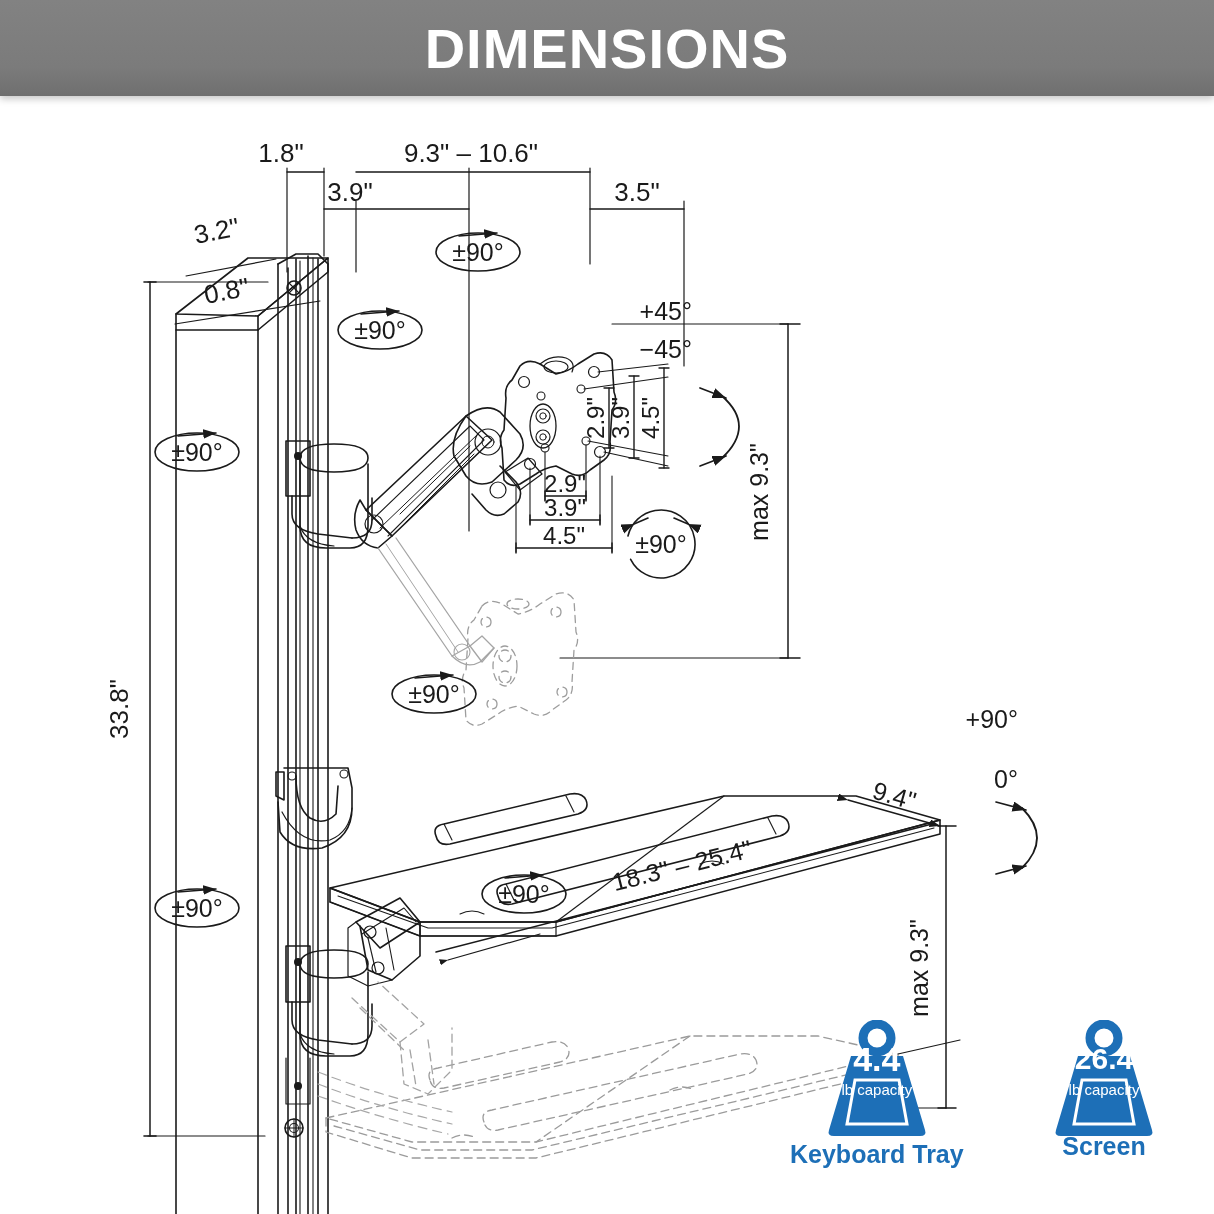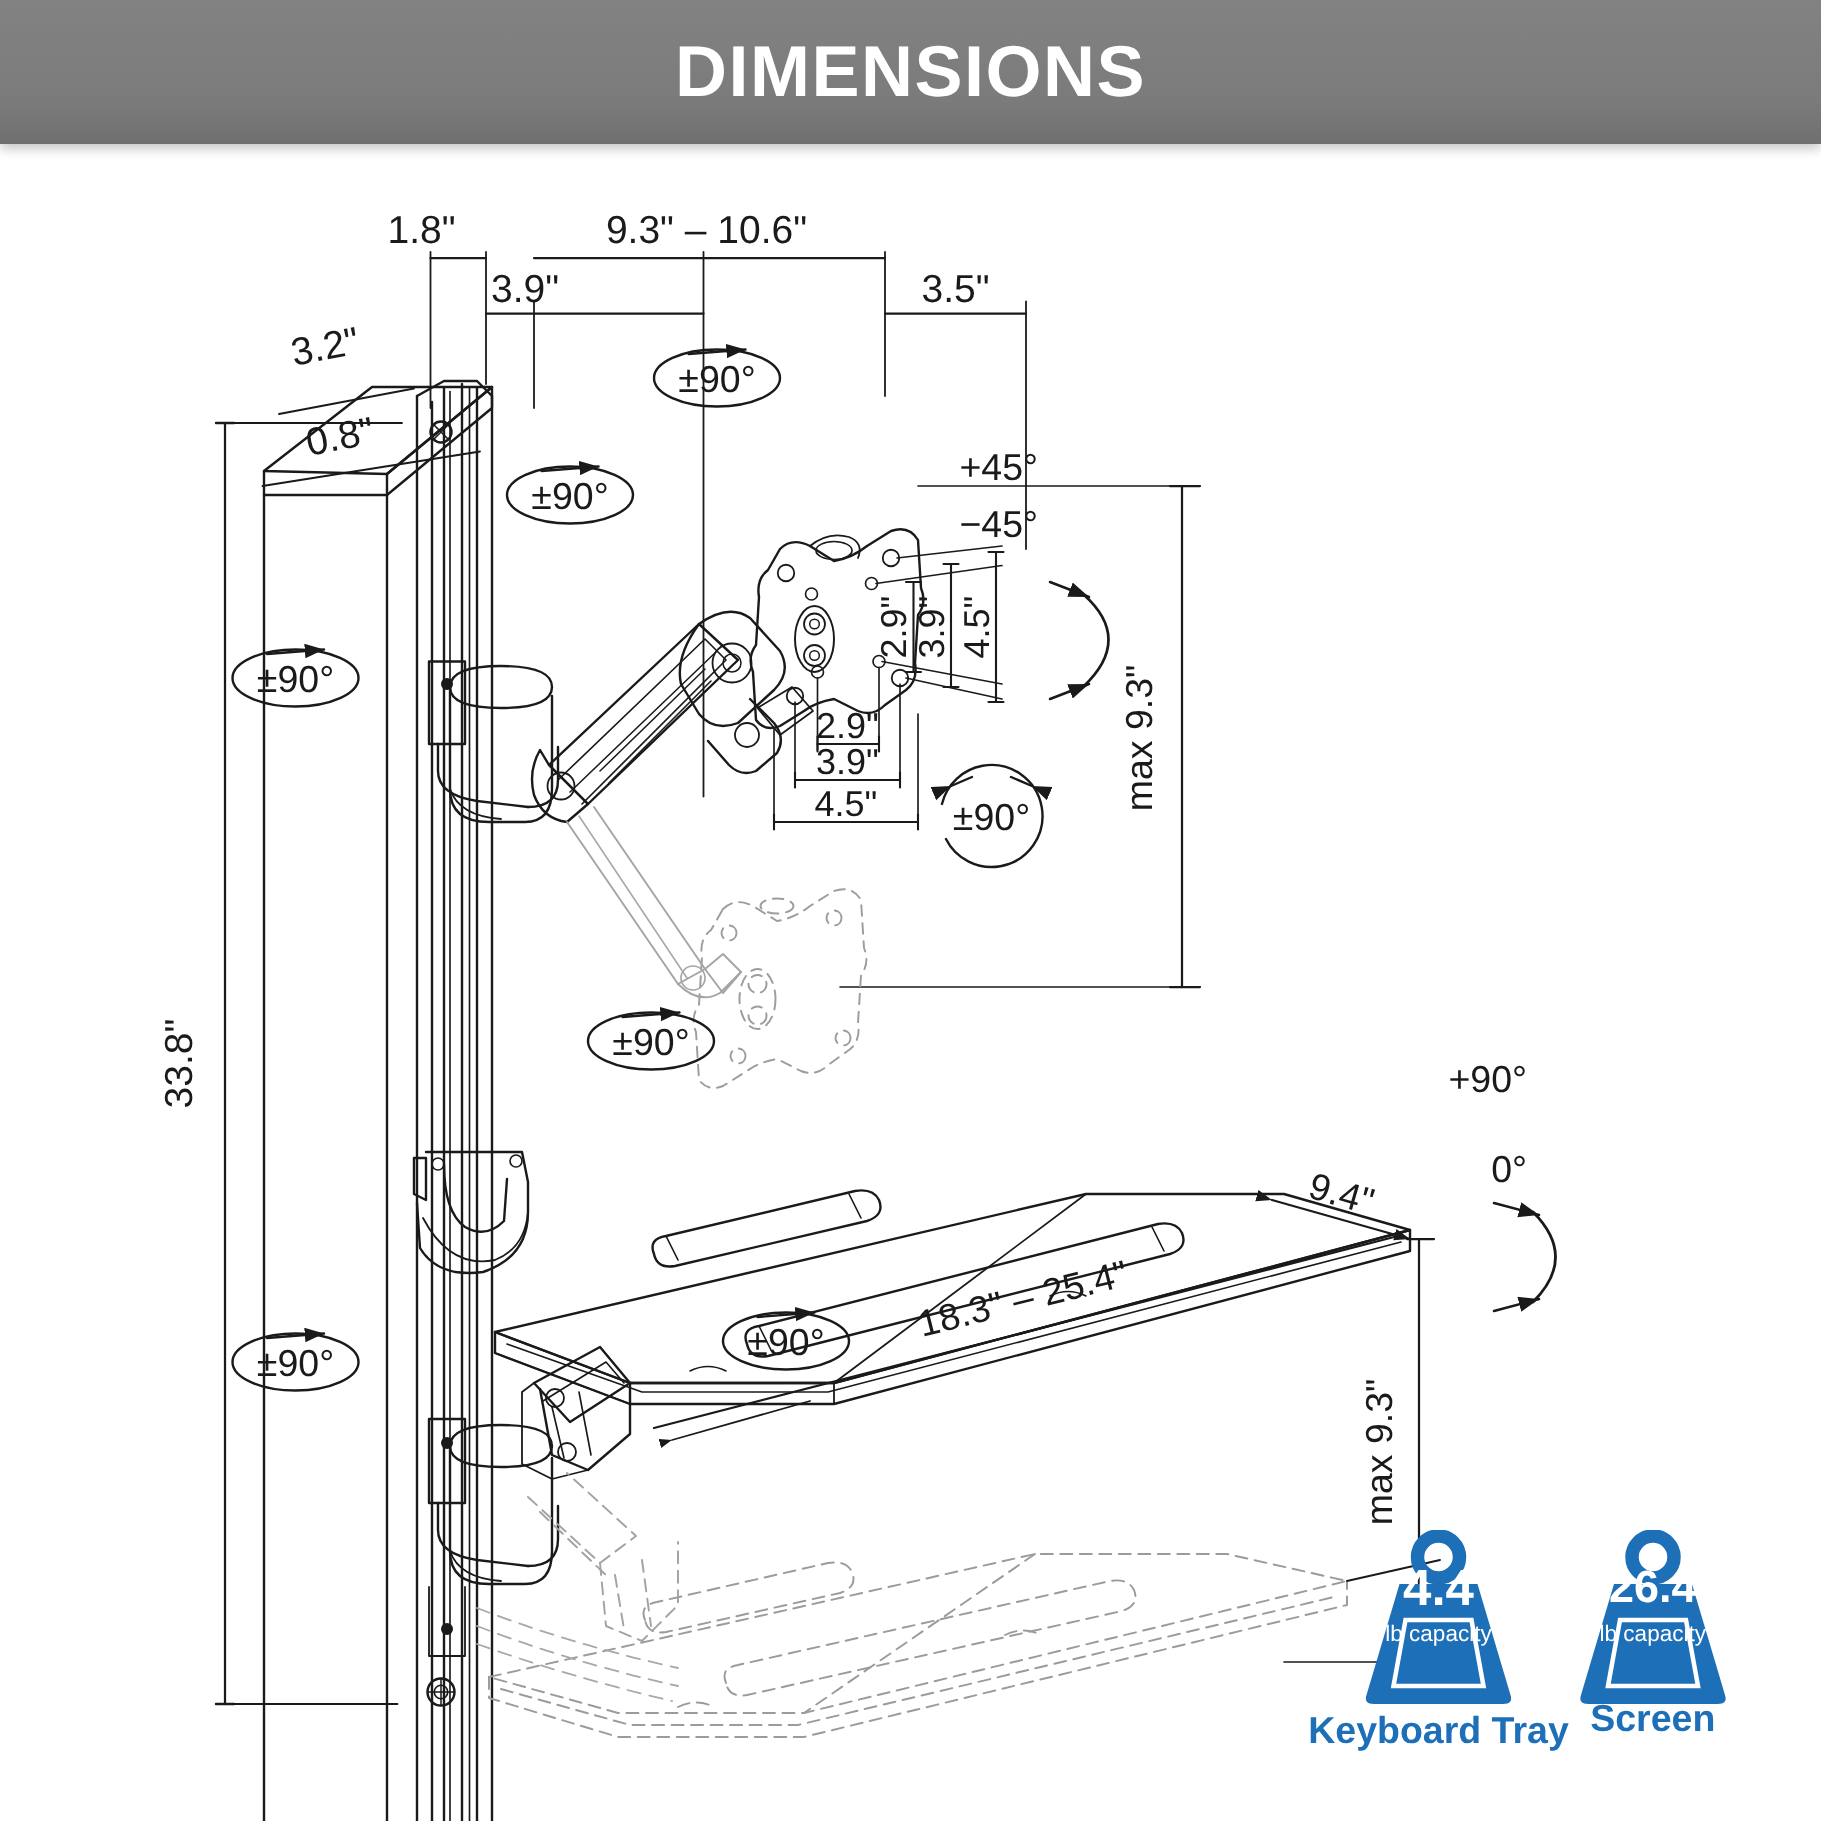--- a/index.html
+++ b/index.html
@@ -23,46 +23,46 @@
     height: 96px;
     background: linear-gradient(to bottom, #828282 0%, #7b7b7b 70%, #6f6f6f 100%);
     display: flex;
     align-items: center;
     justify-content: center;
     box-shadow: 0 3px 7px rgba(0,0,0,0.22);
     z-index: 20;
   }
   #header-title {
     color: #ffffff;
-    font-size: 48px;
+    font-size: 56px;
     font-weight: bold;
     letter-spacing: 1px;
     font-family: "Liberation Sans", sans-serif;
   }
 
   
   #diagram-canvas {
     position: absolute;
     left: 0;
     top: 96px;
     width: 1214px;
     height: 1118px;
   }
   #diagram-svg { display: block; }
 
   
   #capacity-badges {
     position: absolute;
-    left: 830px;
+    left: 790px;
     top: 1020px;
     width: 370px;
     height: 180px;
     display: flex;
     align-items: flex-start;
-    justify-content: center;
+    justify-content: space-between;
     z-index: 10;
   }
   .badge-group {
     display: flex;
     flex-direction: column;
     align-items: center;
   }
   .badge-weight-svg { display: block; }
   .badge-caption {
     margin-top: 4px;

